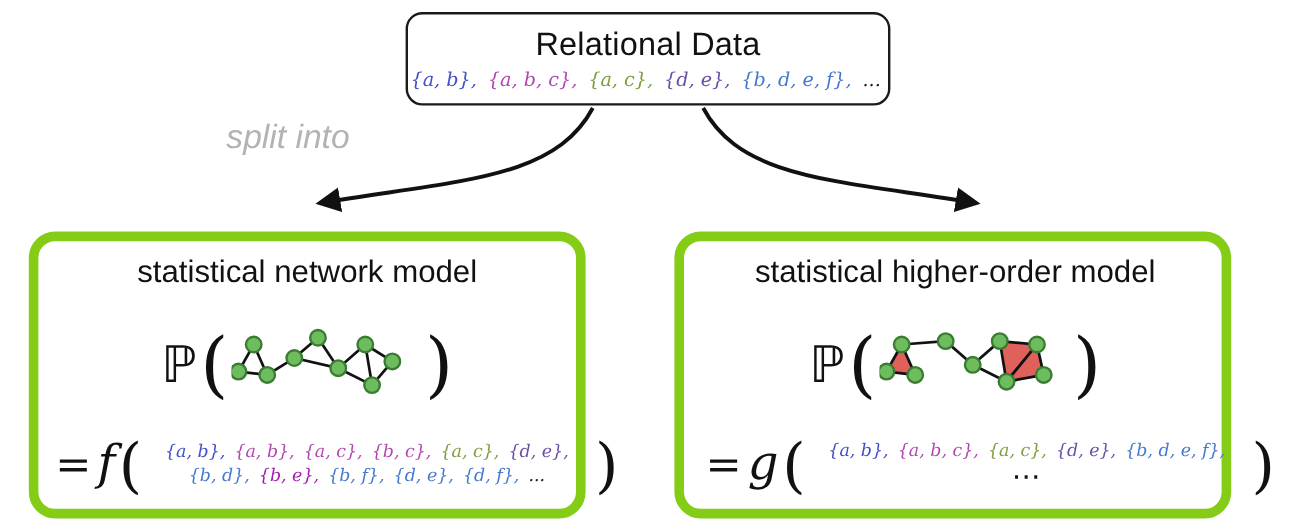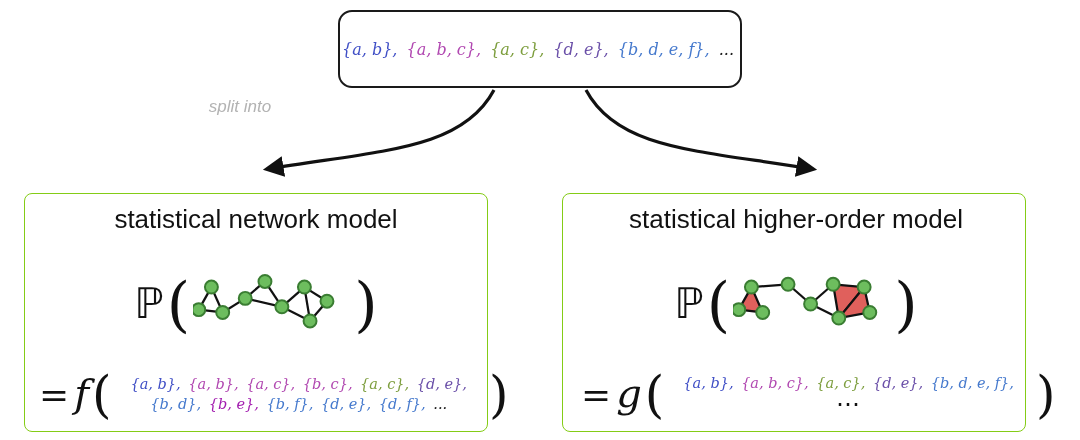--- a/index.html
+++ b/index.html
@@ -12,29 +12,29 @@
   .top-box {
     position:absolute; left:338px; top:10px; width:404px; height:78px;
     border:2.5px solid #1a1a1a; border-radius:14px; background:#fff;
     display:flex; flex-direction:column; align-items:center; justify-content:center; gap:4px;
   }
   .top-title { font-size:27px; color:#111; letter-spacing:0.2px; }
   .sets-line { font-family:"DejaVu Serif", serif; font-style:italic; font-size:16px; white-space:nowrap; }
   .mset { margin-right:4px; }
 
   .arrow-label {
-    position:absolute; text-align:center; font-style:italic; font-size:17px;
+    position:absolute; text-align:center; font-style:italic; font-size:28px;
     color:#b3b3b3; line-height:1.3;
   }
   .arrow-label.left  { left:110px; top:96px; width:260px; }
   .arrow-label.right { left:712px; top:96px; width:266px; }
 
   .model-box {
     position:absolute; top:193px; width:464px; height:239px;
-    border:1px solid #84cc16; border-radius:8px; background:#fff;
+    border:8px solid #84cc16; border-radius:22px; background:#fff;
     padding:10px 12px 14px; display:flex; flex-direction:column;
     align-items:center; justify-content:space-between;
   }
   .model-box.left-pos  { left:24px; }
   .model-box.right-pos { left:562px;padding-left:16px; }
 
   .box-title { font-size:26px; color:#111; }
 
   .prob-row { display:flex; align-items:center; }
   .bb { font-family:"DejaVu Sans", sans-serif; font-size:42px; line-height:1; margin-right:3px; }
@@ -59,20 +59,21 @@
     <defs>
       <marker id="ah" viewBox="0 0 10 10" refX="7.5" refY="5" markerWidth="6.5" markerHeight="6.5" orient="auto-start-reverse">
         <path d="M0,0 L10,5 L0,10 z" fill="#111"></path>
       </marker>
     </defs>
     <path d="M 494 90 C 462 150, 382 150, 268 169" fill="none" stroke="#111" stroke-width="3.2" marker-end="url(#ah)"></path>
     <path d="M 586 90 C 618 150, 698 150, 812 169" fill="none" stroke="#111" stroke-width="3.2" marker-end="url(#ah)"></path>
   </svg>
 
   <div class="top-box">
+    <div class="top-title">Relational Data</div>
     <div class="sets-line">
       <span class="mset" style="color: rgb(65, 80, 198);">{a, b},</span>
       <span class="mset" style="color: rgb(177, 72, 177);">{a, b, c},</span>
       <span class="mset" style="color: rgb(125, 158, 62);">{a, c},</span>
       <span class="mset" style="color: rgb(106, 79, 168);">{d, e},</span>
       <span class="mset" style="color: rgb(69, 121, 205);">{b, d, e, f},</span>
       <span class="mset" style="color: rgb(26, 26, 26);">...</span>
     </div>
   </div>
 

